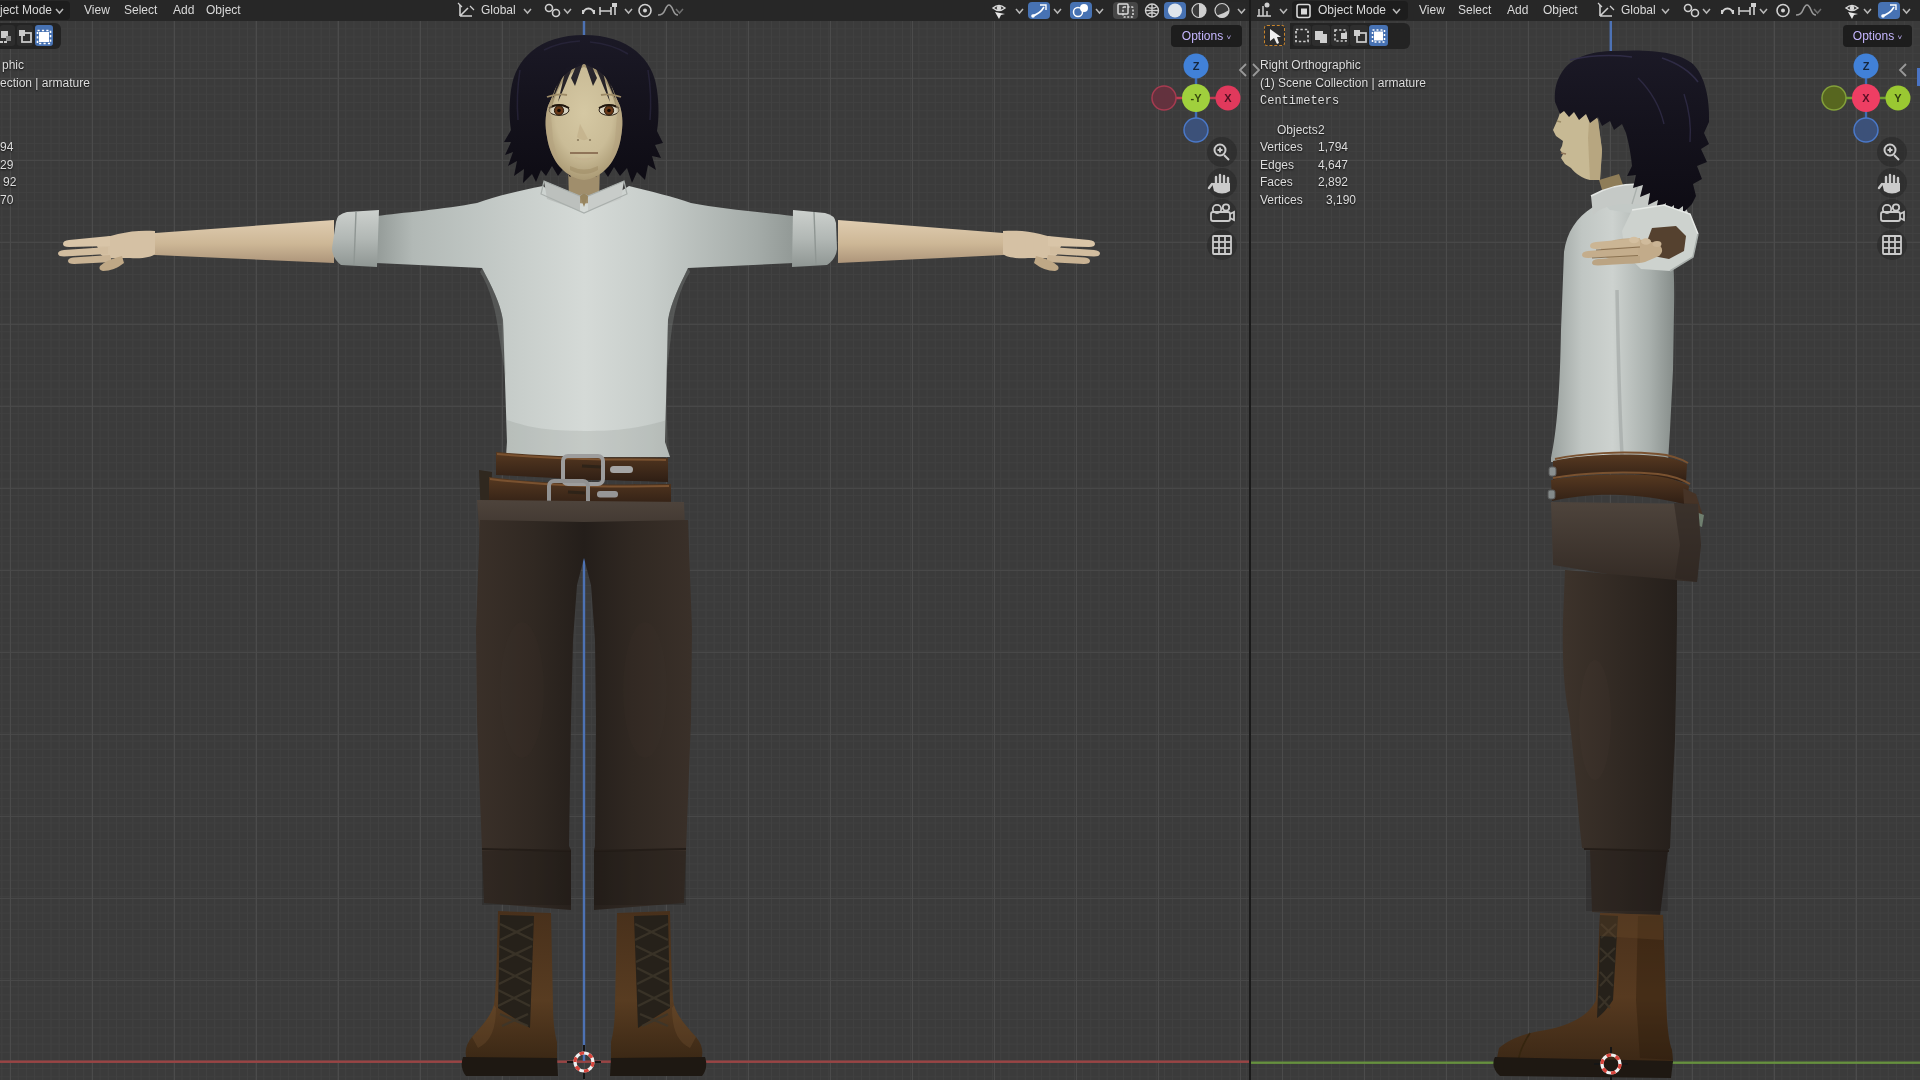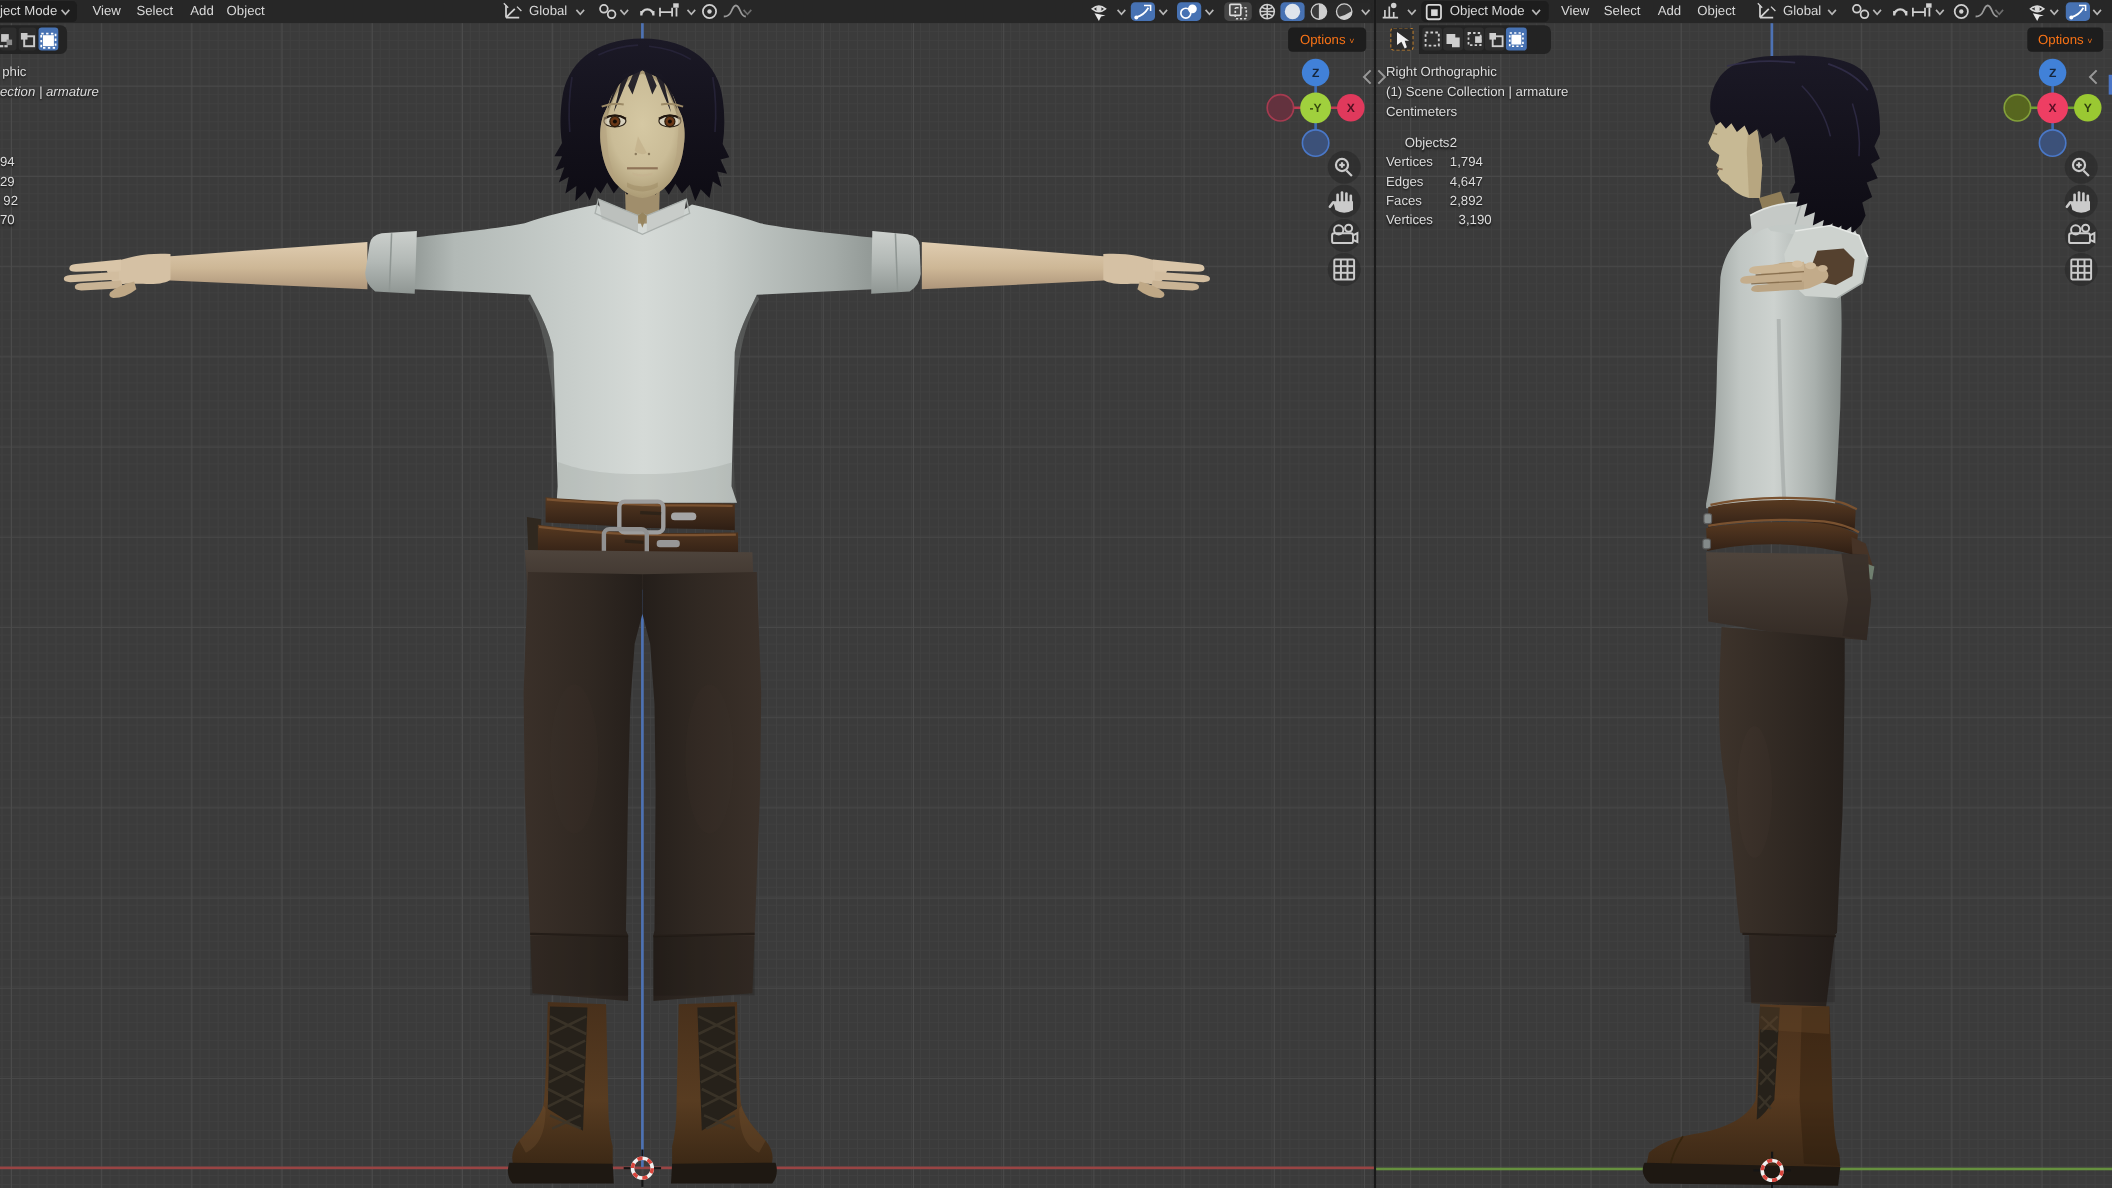--- a/index.html
+++ b/index.html
@@ -13,21 +13,21 @@
  linear-gradient(to bottom,#404040 1px,transparent 1px);
 background-size:82px 82px,82px 82px,8.2px 8.2px,8.2px 8.2px;}
 #vp1{left:0;width:1249px;background-position:10px 78px,10px 78px,1.4px 3.8px,1.4px 3.8px;}
 #vp2{left:1251px;width:669px;background-position:31px 78px,31px 78px,6.4px 3.8px,6.4px 3.8px;}
 .hdr{position:absolute;left:0;top:0;right:0;height:21px;background:#272727;z-index:30;}
 .mi{position:absolute;top:0;height:21px;line-height:21px;font-size:12px;color:#d9d9d9;white-space:nowrap;}
 .pill{position:absolute;top:1px;height:19px;background:#1d1d1d;border-radius:4px;}
 .btn2{position:absolute;top:25px;height:21px;border-radius:3px;background:#2d2d2d;}
 .bluebtn{background:#4772b3 !important;}
 .ovl{position:absolute;font-size:12px;color:#dddddd;text-shadow:0 1px 2px rgba(0,0,0,0.85);z-index:20;white-space:pre;}
-.opt{position:absolute;top:25px;height:22px;background:#1d1d1d;border-radius:4px;color:#f97316;
+.opt{position:absolute;top:25px;height:22px;background:#1d1d1d;border-radius:4px;color:#c4b5fd;
 font-size:12px;line-height:22px;text-align:center;z-index:25;}
 svg{position:absolute;left:0;top:0;z-index:5;}
 </style>
 </head>
 <body>
 <div id="root">
 
   <div class="vp" id="vp1">
     <svg width="1249" height="1080" viewBox="0 0 1249 1080" id="svg1">
 <defs>
@@ -354,21 +354,21 @@
           <rect x="4" y="41" width="3" height="2"></rect>
         <rect x="19" y="30" width="6" height="6"></rect>
           <rect x="22" y="33" width="9" height="9" fill="none" stroke="#c9c9c9" stroke-width="1.8"></rect>
       </g>
       <g>
         <rect x="39" y="32" width="10" height="10" fill="#fff"></rect>
         <rect x="37.5" y="30.5" width="13" height="13" fill="none" stroke="#fff" stroke-width="1.6" stroke-dasharray="2.2 2.2"></rect>
       </g>
     </svg>
     <div class="ovl" style="left:2px;top:58px;">phic</div>
-    <div class="ovl" style="left:0px;top:76px;font-style:italic;">ection | armature</div>
+    <div class="ovl" style="left:0px;top:76px;">ection | armature</div>
     <div class="ovl" style="left:0px;top:140px;">94</div>
     <div class="ovl" style="left:0px;top:158px;">29</div>
     <div class="ovl" style="left:3px;top:175px;">92</div>
     <div class="ovl" style="left:0px;top:193px;">70</div>
     <div class="opt" style="left:1171px;width:71px;">Options <span style="font-size:8px;">˅</span></div>
   </div>
 
   <div class="vp" id="vp2">
     <svg width="669" height="1080" viewBox="1251 0 669 1080" id="svg2">
 <defs>
@@ -623,21 +623,21 @@
         <rect x="103" y="30" width="6" height="6"></rect>
         <rect x="106" y="33" width="9" height="9" fill="none" stroke="#cfcfcf" stroke-width="1.7"></rect>
       </g>
       <g>
         <rect x="123" y="31.5" width="9" height="9" fill="#fff"></rect>
         <rect x="121.5" y="30" width="12" height="12" fill="none" stroke="#fff" stroke-width="1.5" stroke-dasharray="2 2"></rect>
       </g>
     </svg>
     <div class="ovl" style="left:9px;top:58px;">Right Orthographic</div>
     <div class="ovl" style="left:9px;top:76px;">(1) Scene Collection | armature</div>
-    <div class="ovl" style="left:9px;top:94px;">Centimeters</div>
+    <div class="ovl" style="left:9px;top:94px;font-family:Liberation Mono, monospace;">Centimeters</div>
     <div class="ovl" style="left:26px;top:123px;">Objects</div>
       <div class="ovl" style="left:67px;top:123px;">2</div>
     <div class="ovl" style="left:9px;top:140px;">Vertices</div>
       <div class="ovl" style="left:67px;top:140px;">1,794</div>
     <div class="ovl" style="left:9px;top:158px;">Edges</div>
       <div class="ovl" style="left:67px;top:158px;">4,647</div>
     <div class="ovl" style="left:9px;top:175px;">Faces</div>
       <div class="ovl" style="left:67px;top:175px;">2,892</div>
     <div class="ovl" style="left:9px;top:193px;">Vertices</div>
       <div class="ovl" style="left:75px;top:193px;">3,190</div>

